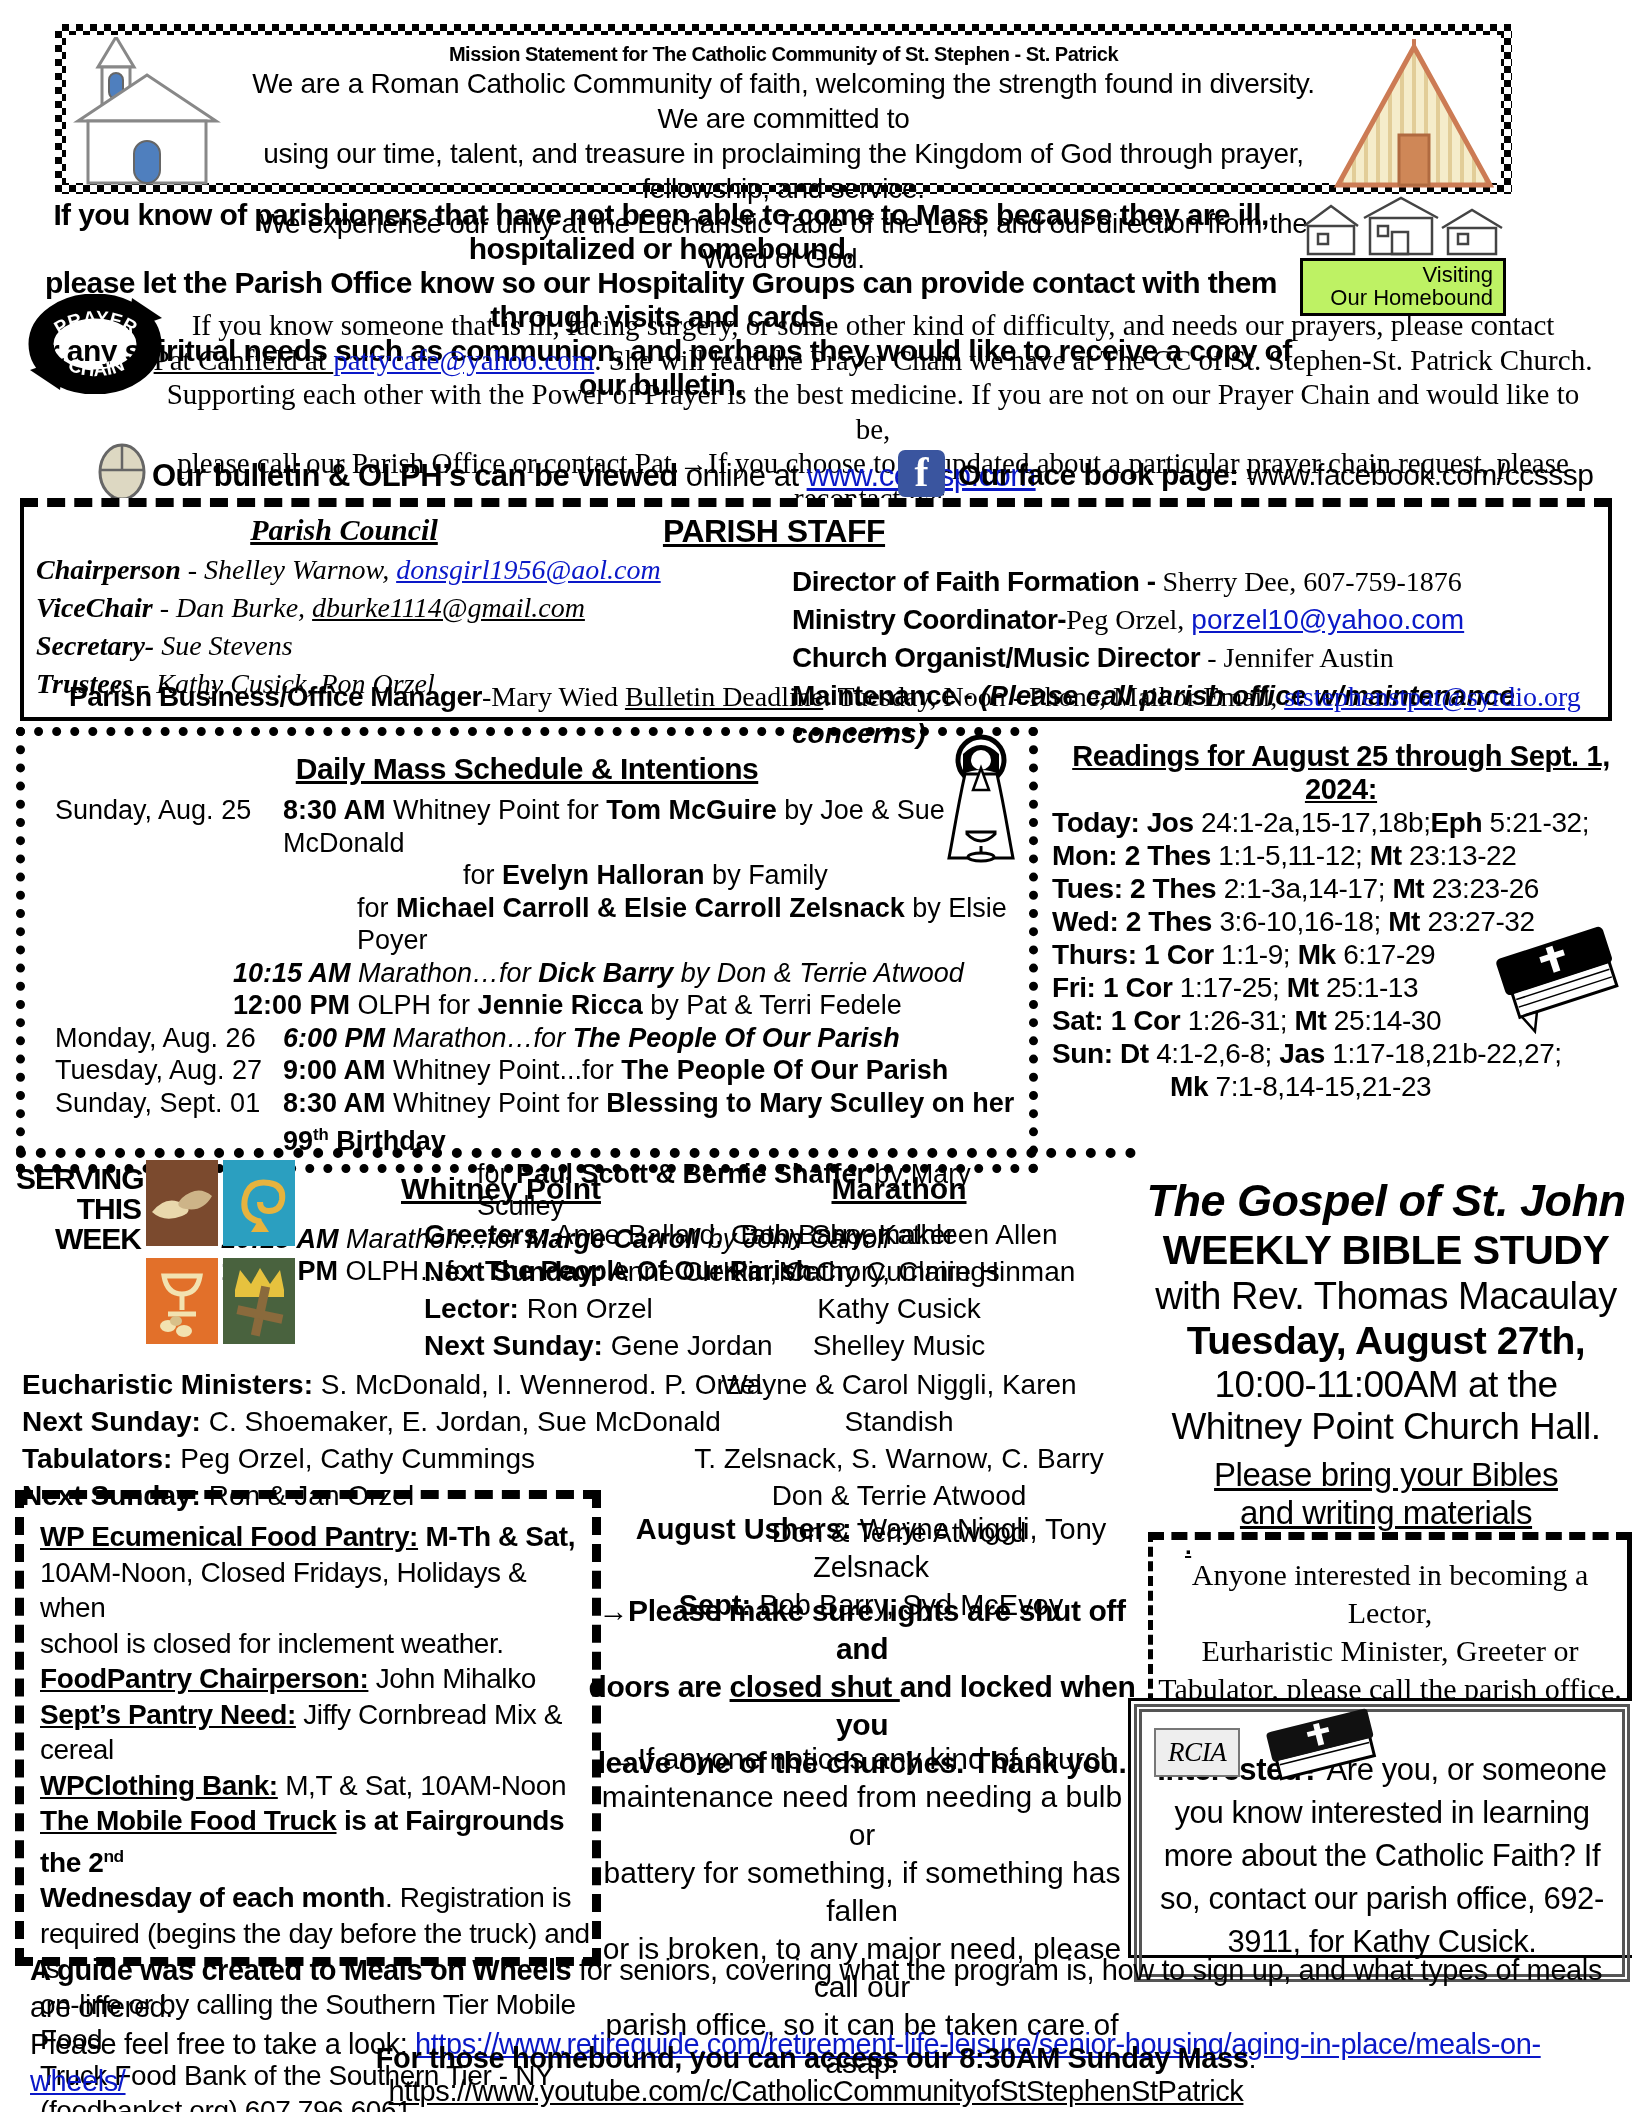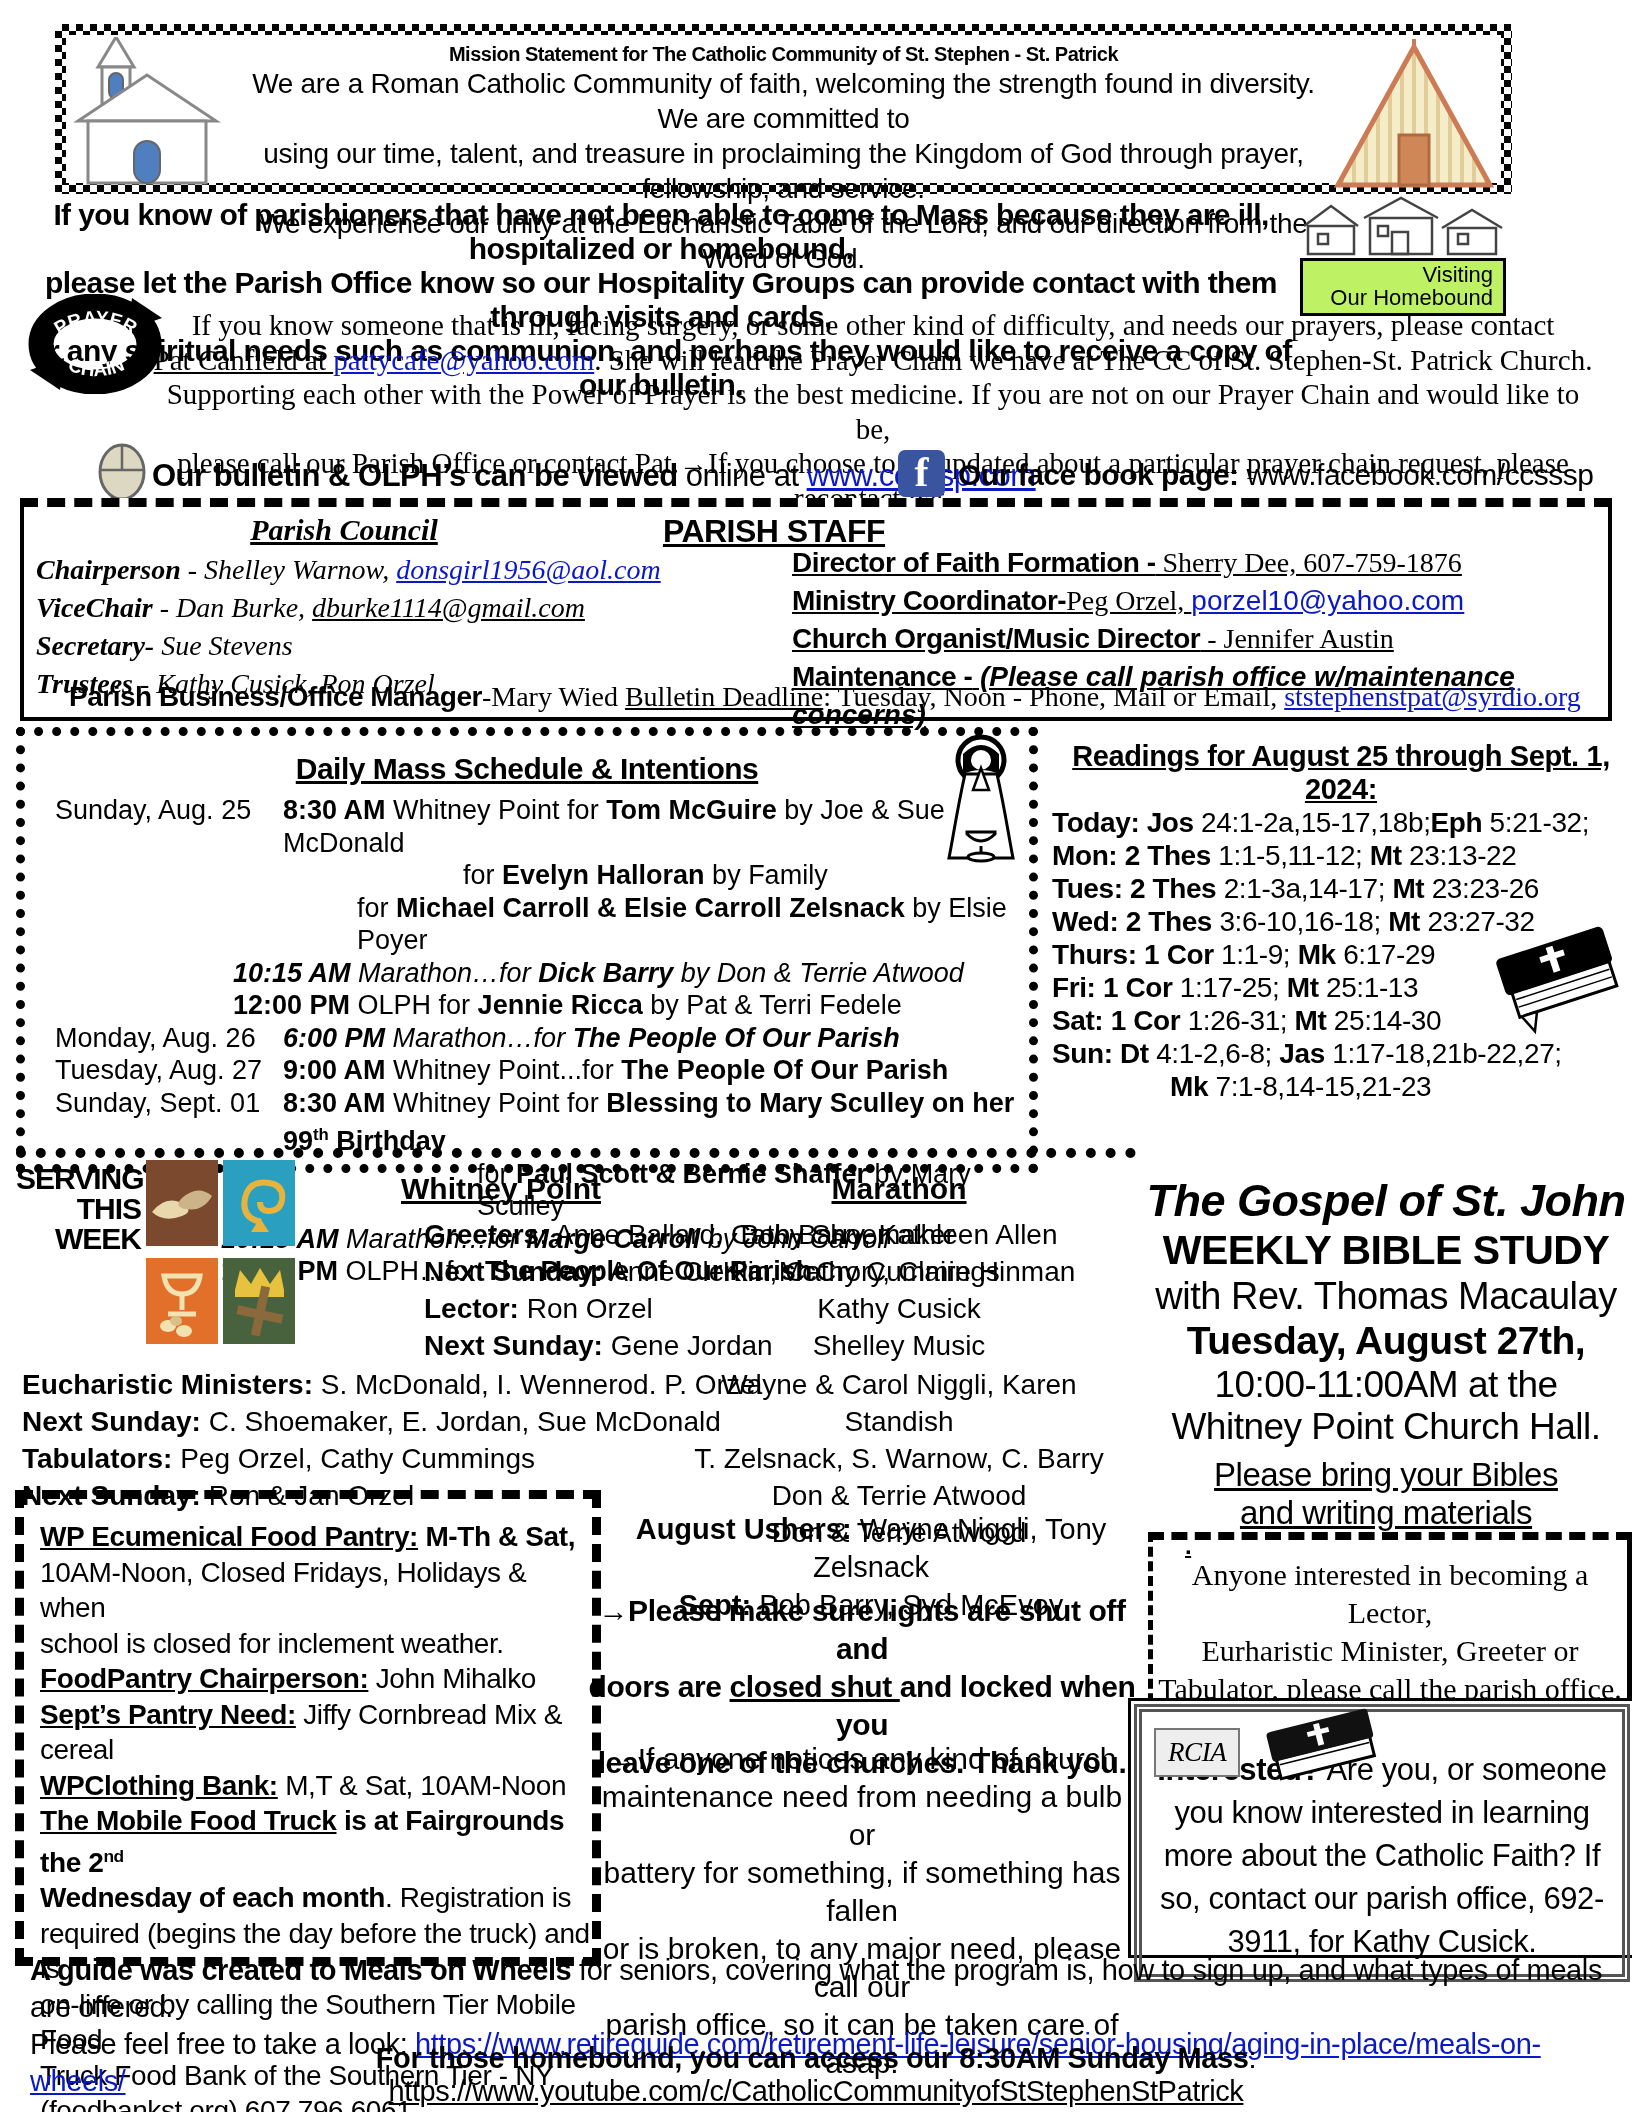--- a/index.html
+++ b/index.html
@@ -47,21 +47,21 @@
       color:#fff;font-family:"Liberation Serif",serif;font-weight:bold;font-size:42px;line-height:44px;text-align:center;}
   .online-r{position:absolute;left:958px;top:458px;font-size:30px;letter-spacing:-0.5px;}
   
   .staffbox{position:absolute;left:20px;top:498px;width:1584px;height:210px;
     border:4px solid #000;border-top:9px dashed #000;background:#fff;}
   .ctitle{position:absolute;left:150px;top:6px;width:340px;text-align:center;
     font-family:"Liberation Serif",serif;font-weight:bold;font-style:italic;font-size:30px;text-decoration:underline;}
   .stitle{position:absolute;left:600px;top:6px;width:300px;text-align:center;
     font-weight:bold;font-size:32px;letter-spacing:-0.5px;text-decoration:underline;}
   .crows{position:absolute;left:12px;top:44px;font-family:"Liberation Serif",serif;font-size:28px;line-height:38px;}
-  .srows{position:absolute;left:768px;top:37px;font-size:28px;line-height:38px;text-decoration:underline;}
+  .srows{position:absolute;left:768px;top:56px;font-size:28px;line-height:38px;}
   .srows .s,.sfoot .s{font-size:28px;}
   .sfoot{position:absolute;left:45px;bottom:4px;font-size:28px;font-family:"Liberation Serif",serif;}
   .sfoot .b{font-family:"Liberation Sans",sans-serif;letter-spacing:-0.5px;}
   .srows .b{letter-spacing:-0.5px;}
   
   .massbox{position:absolute;left:16px;top:727px;width:1004px;height:428px;border:9px dotted #000;}
   .mtitle{text-align:center;font-size:30px;font-weight:bold;text-decoration:underline;margin-top:16px;letter-spacing:-0.5px;}
   .mrows{margin-top:8px;font-size:27px;line-height:32.5px;}
   .mrow{display:flex;}
   .mday{width:228px;padding-left:30px;flex:none;}

